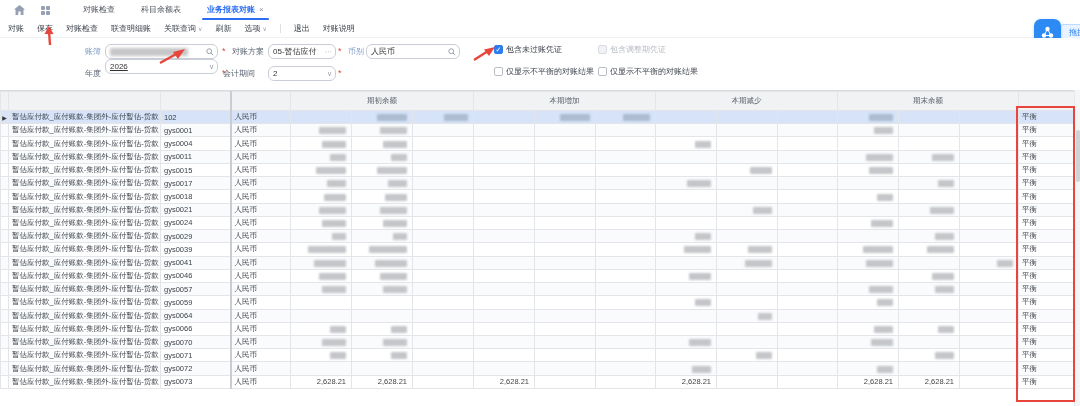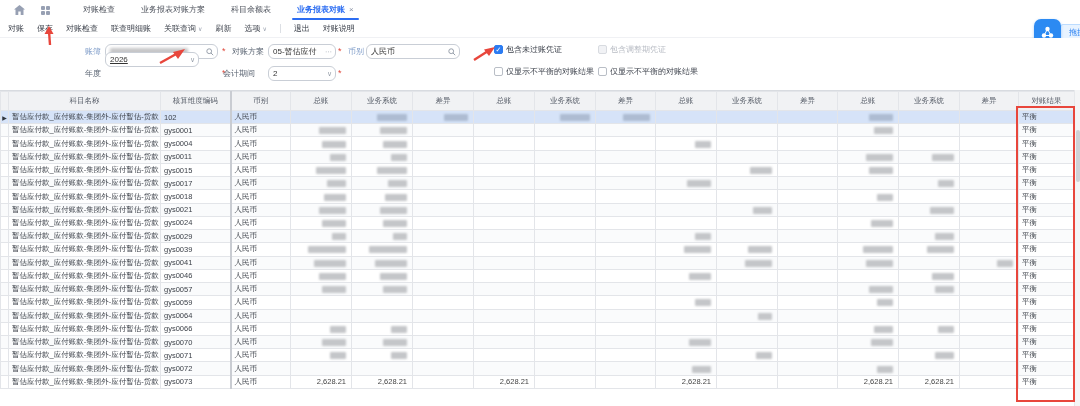--- a/index.html
+++ b/index.html
@@ -90,21 +90,20 @@
         </svg>
     </span>
     <span class="grid-ico">
         <i></i>
         <i></i>
         <i></i>
         <i></i>
       </span>
     <div class="tabs" id="tabs">
         <span class="tab">对账检查</span>
-        <span class="tab">业务报表对账方案</span>
         <span class="tab">科目余额表</span>
         <span class="tab active">业务报表对账<span class="close">×</span></span>
       </div>
   </div>
 
   <div class="toolbar" id="toolbar">
       <span class="tbtn">对账</span>
       <span class="tbtn">保存</span>
       <span class="tbtn">对账检查</span>
       <span class="tbtn">联查明细账</span>
@@ -152,21 +151,21 @@
       <span>人民币</span>
       <span class="tail">
         <svg width="8" height="8" viewBox="0 0 8 8" style="margin-top:3px;">
             <circle cx="3.2" cy="3.2" r="2.4" fill="none" stroke="#98a0ab" stroke-width="1"></circle>
             <line x1="5" y1="5" x2="7.2" y2="7.2" stroke="#98a0ab" stroke-width="1"></line>
           </svg>
       </span>
     </div>
 
     <span class="f-label" style="left:85px;top:28px;">年度</span>
-    <div class="f-input" style="left:105px;top:14px;width:94px;text-decoration:underline;">
+    <div class="f-input" style="left:105px;top:21px;width:113px;text-decoration:underline;">
       <span>2026</span>
       <span class="tail">∨</span>
     </div>
     <span class="req" style="left:222px;top:28px;">*</span>
 
     <span class="f-label" style="left:223px;top:28px;">会计期间</span>
     <div class="f-input" style="left:268px;top:28px;width:68px;">
       <span>2</span>
       <span class="tail">∨</span>
     </div>
@@ -209,36 +208,28 @@
           <col style="width: 61px;">
           <col style="width: 60px;">
           <col style="width: 61px;">
           <col style="width: 61px;">
           <col style="width: 59px;">
           <col style="width: 56px;">
         </colgroup>
         <thead>
           <tr>
             <th class="marker"></th>
-            <th>科目名称</th>
-            <th class="frozen-edge">核算维度编码</th>
-            <th>币别</th>
-            <th>总账</th>
-            <th>业务系统</th>
-            <th>差异</th>
-            <th>总账</th>
-            <th>业务系统</th>
-            <th>差异</th>
-            <th>总账</th>
-            <th>业务系统</th>
-            <th>差异</th>
-            <th>总账</th>
-            <th>业务系统</th>
-            <th>差异</th>
-            <th>对账结果</th>
+            <th></th>
+            <th class="frozen-edge"></th>
+            <th></th>
+            <th colspan="3">期初余额</th>
+            <th colspan="3">本期增加</th>
+            <th colspan="3">本期减少</th>
+            <th colspan="3">期末余额</th>
+            <th></th>
           </tr>
         </thead>
         <tbody>
           <tr class=" sel">
             <td class="marker">▶</td>
             <td class="txt">暂估应付款_应付账款-集团外-应付暂估-货款</td>
             <td class="txt frozen-edge">102</td>
             <td class="txt">人民币</td>
             <td class="num"></td>
             <td class="num"><span class="mask" style="width: 30px;"></span></td>

